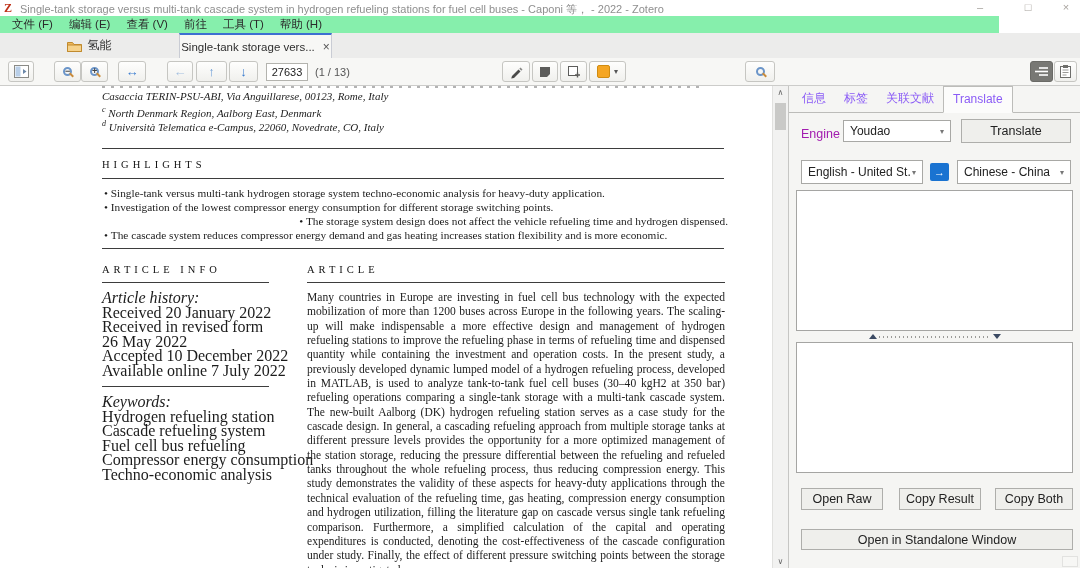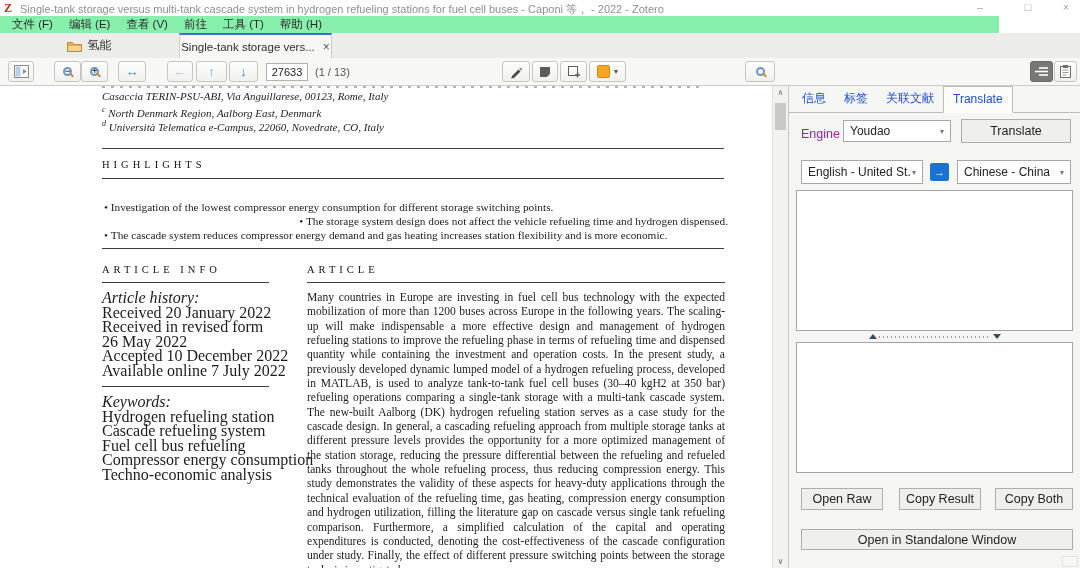--- a/index.html
+++ b/index.html
@@ -84,21 +84,21 @@
   .vscroll .arr { position:absolute; left:0; width:15px; text-align:center; font-size:8px;
     color:#666; }
   .vscroll .thumb { position:absolute; left:2px; top:17px; width:11px; height:27px;
     background:#c9c9c7; }
 
   
   .rpanel { position:absolute; left:788px; top:0; width:292px; height:482px; background:#f5f5f3;
     border-left:1px solid #c6c6c4; }
   .rtabs { position:absolute; left:0; top:1px; width:292px; height:26px;
     border-bottom:1px solid #bcbcb9; display:flex; align-items:flex-end; padding-left:4px; }
-  .rtab { font-size:12px; color:#1d4ed8; padding:5px 9px 6px; margin-bottom:-1px; }
+  .rtab { font-size:12px; color:#8b5cf6; padding:5px 9px 6px; margin-bottom:-1px; }
   .rtab.active { background:#fcfcfb; border:1px solid #bcbcb9; border-bottom:1px solid #fcfcfb; }
   .engine-label { position:absolute; left:12px; top:41px; font-size:12.5px; color:#a21caf; }
   .sel { position:absolute; background:#fff; border:1px solid #a8a8a5; display:flex;
     align-items:center; font-size:12px; color:#222; padding:0 6px; }
   .sel .txt { flex:1; white-space:nowrap; overflow:hidden; }
   .sel .chev { margin-left:2px; color:#777; font-size:8px; }
   .btn { background:#efefec; border:1px solid #aeaeab; font-size:12.5px; color:#222;
     display:flex; align-items:center; justify-content:center; }
   .translate-btn { position:absolute; left:172px; top:33px; width:110px; height:24px; }
   .sel-engine { left:54px; top:34px; width:108px; height:22px; }
@@ -249,20 +249,21 @@
       <div class="cutline"></div>
 
       <div class="affil" style="top:3px;"><span>Casaccia TERIN-PSU-ABI, Via Anguillarese, 00123, Rome, Italy</span></div>
       <div class="affil" style="top:17px;"><sup>c</sup> <span>North Denmark Region, Aalborg East, Denmark</span></div>
       <div class="affil" style="top:31px;"><sup>d</sup> <span>Università Telematica e-Campus, 22060, Novedrate, CO, Italy</span></div>
 
       <div class="rule" style="left:78px; top:62px; width:622px;"></div>
       <div class="sec-head" style="left:78px; top:73px;">HIGHLIGHTS</div>
       <div class="rule" style="left:78px; top:92px; width:622px;"></div>
 
+      <div class="hl-item" style="top:100px;">Single-tank versus multi-tank hydrogen storage system techno-economic analysis for heavy-duty application.</div>
       <div class="hl-item" style="top:114px;">Investigation of the lowest compressor energy consumption for different storage switching points.</div>
       <div class="hl-item" style="top:128px;text-align:right;">The storage system design does not affect the vehicle refueling time and hydrogen dispensed.</div>
       <div class="hl-item" style="top:142px;">The cascade system reduces compressor energy demand and gas heating increases station flexibility and is more economic.</div>
 
       <div class="rule" style="left:78px; top:162px; width:622px;"></div>
 
       <div class="sec-head" style="left:78px; top:178px;">ARTICLE INFO</div>
       <div class="rule" style="left:78px; top:196px; width:167px;"></div>
       <div class="ai it" style="position:absolute; left:78px; top:205px;">Article history:</div>
       <div class="ai" style="position:absolute; left:78px; top:220px;">Received 20 January 2022</div>

